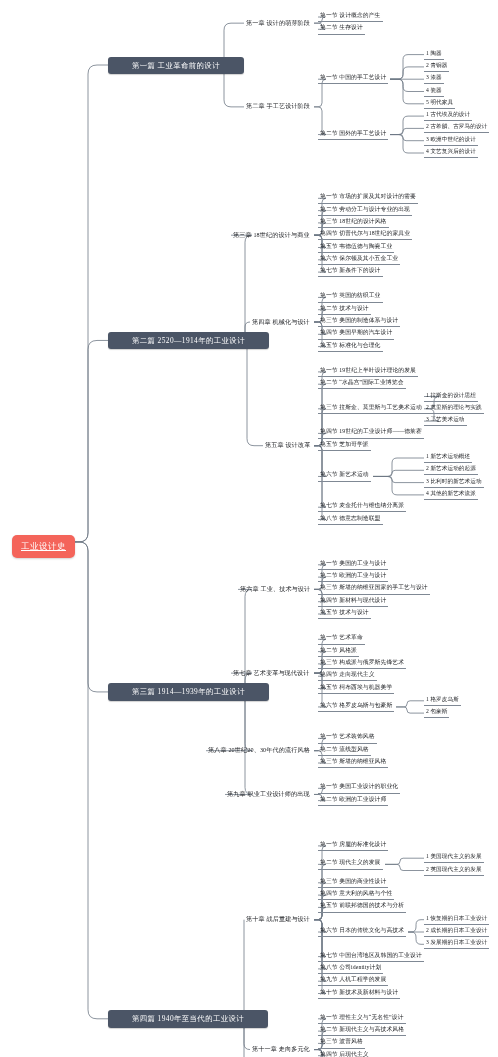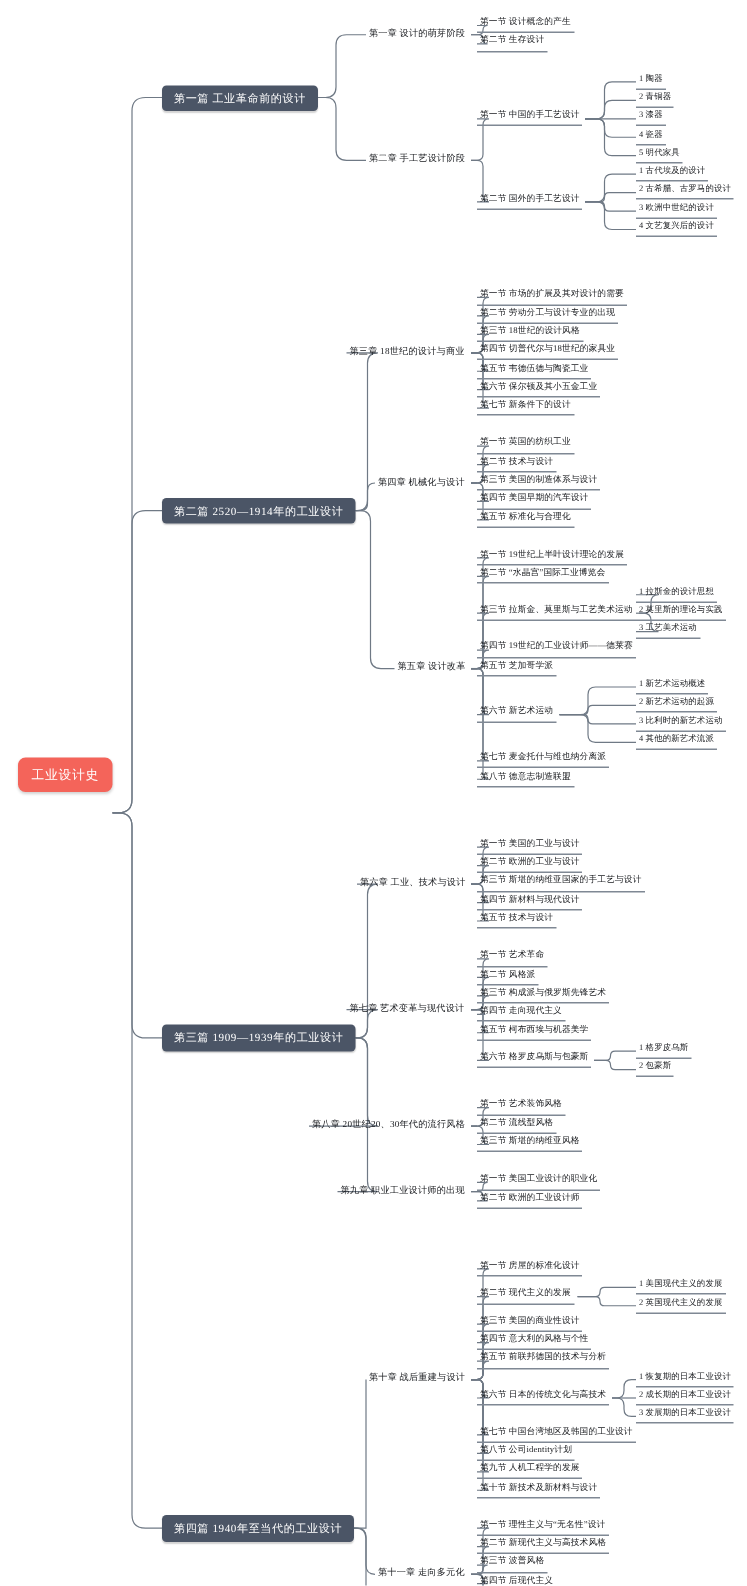--- a/index.html
+++ b/index.html
@@ -16,21 +16,21 @@
 
   .n-root{
     background:#f4645a;color:#ffffff;border-radius:5px;
     font-size:8.5px;letter-spacing:.5px;
     padding:7px 9px;text-align:center;
     box-shadow:0 1px 2px rgba(0,0,0,.18);
   }
   .n-l1{
     background:#4b5566;color:#ffffff;border-radius:3px;
     font-size:7.4px;letter-spacing:.4px;
-    padding:5px 8px;text-align:center;
+    padding:5px 24px;text-align:center;
     box-shadow:0 1px 1px rgba(0,0,0,.18);
   }
   .n-l2{
     font-size:6.1px;color:#16181c;padding:1.5px 2px 2.5px 2px;
     letter-spacing:.15px;
   }
   .n-l3{
     font-size:5.8px;color:#16181c;padding:1.5px 2px 2.5px 2px;
     letter-spacing:.1px;
     border-bottom:0.7px solid #7f8894;
@@ -186,21 +186,21 @@
       <div class="node n-l4" style="left: 424px; top: 415.6px;">3  工艺美术运动</div>
       <div class="node n-l3" style="left: 318px; top: 427.9px;">第四节  19世纪的工业设计师——德莱赛</div>
       <div class="node n-l3" style="left: 318px; top: 440.2px;">第五节  芝加哥学派</div>
       <div class="node n-l3" style="left: 318px; top: 470.95px;">第六节  新艺术运动</div>
       <div class="node n-l4" style="left: 424px; top: 452.5px;">1  新艺术运动概述</div>
       <div class="node n-l4" style="left: 424px; top: 464.8px;">2  新艺术运动的起源</div>
       <div class="node n-l4" style="left: 424px; top: 477.1px;">3  比利时的新艺术运动</div>
       <div class="node n-l4" style="left: 424px; top: 489.4px;">4  其他的新艺术流派</div>
       <div class="node n-l3" style="left: 318px; top: 501.7px;">第七节  麦金托什与维也纳分离派</div>
       <div class="node n-l3" style="left: 318px; top: 514px;">第八节  德意志制造联盟</div>
-      <div class="node n-l1" style="left: 108px; top: 683.425px;">第三篇  1909—1939年的工业设计</div>
+      <div class="node n-l1" style="left: 108px; top: 683.425px;">第三篇  1914—1939年的工业设计</div>
       <div class="node n-l2" style="left: 238px; top: 584.4px;">第六章  工业、技术与设计</div>
       <div class="node n-l3" style="left: 318px; top: 559.3px;">第一节  美国的工业与设计</div>
       <div class="node n-l3" style="left: 318px; top: 571.6px;">第二节  欧洲的工业与设计</div>
       <div class="node n-l3" style="left: 318px; top: 583.9px;">第三节  斯堪的纳维亚国家的手工艺与设计</div>
       <div class="node n-l3" style="left: 318px; top: 596.2px;">第四节  新材料与现代设计</div>
       <div class="node n-l3" style="left: 318px; top: 608.5px;">第五节  技术与设计</div>
       <div class="node n-l2" style="left: 231px; top: 668.125px;">第七章  艺术变革与现代设计</div>
       <div class="node n-l3" style="left: 318px; top: 633.8px;">第一节  艺术革命</div>
       <div class="node n-l3" style="left: 318px; top: 646.1px;">第二节  风格派</div>
       <div class="node n-l3" style="left: 318px; top: 658.4px;">第三节  构成派与俄罗斯先锋艺术</div>
@@ -231,15 +231,15 @@
       <div class="node n-l4" style="left: 424px; top: 938.8px;">3  发展期的日本工业设计</div>
       <div class="node n-l3" style="left: 318px; top: 951.1px;">第七节  中国台湾地区及韩国的工业设计</div>
       <div class="node n-l3" style="left: 318px; top: 963.4px;">第八节  公司identity计划</div>
       <div class="node n-l3" style="left: 318px; top: 975.7px;">第九节  人机工程学的发展</div>
       <div class="node n-l3" style="left: 318px; top: 988px;">第十节  新技术及新材料与设计</div>
       <div class="node n-l2" style="left: 250px; top: 1044.55px;">第十一章  走向多元化</div>
       <div class="node n-l3" style="left: 318px; top: 1013.3px;">第一节  理性主义与“无名性”设计</div>
       <div class="node n-l3" style="left: 318px; top: 1025.6px;">第二节  新现代主义与高技术风格</div>
       <div class="node n-l3" style="left: 318px; top: 1037.9px;">第三节  波普风格</div>
       <div class="node n-l3" style="left: 318px; top: 1050.2px;">第四节  后现代主义</div>
-      <div class="node n-root" style="left: 12px; top: 505px;">工业设计史</div>
+      <div class="node n-root" style="left: 12px; top: 535px; text-decoration: underline;">工业设计史</div>
     </div>
 </div>
 
 </body></html>

